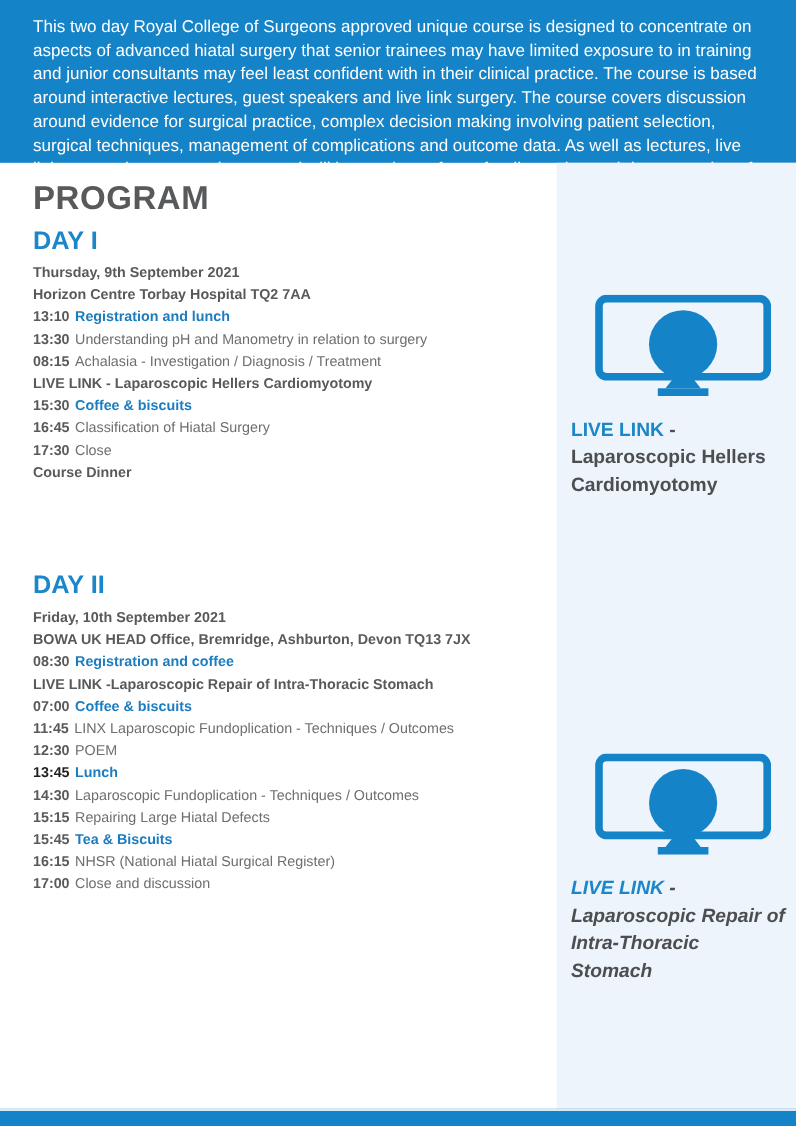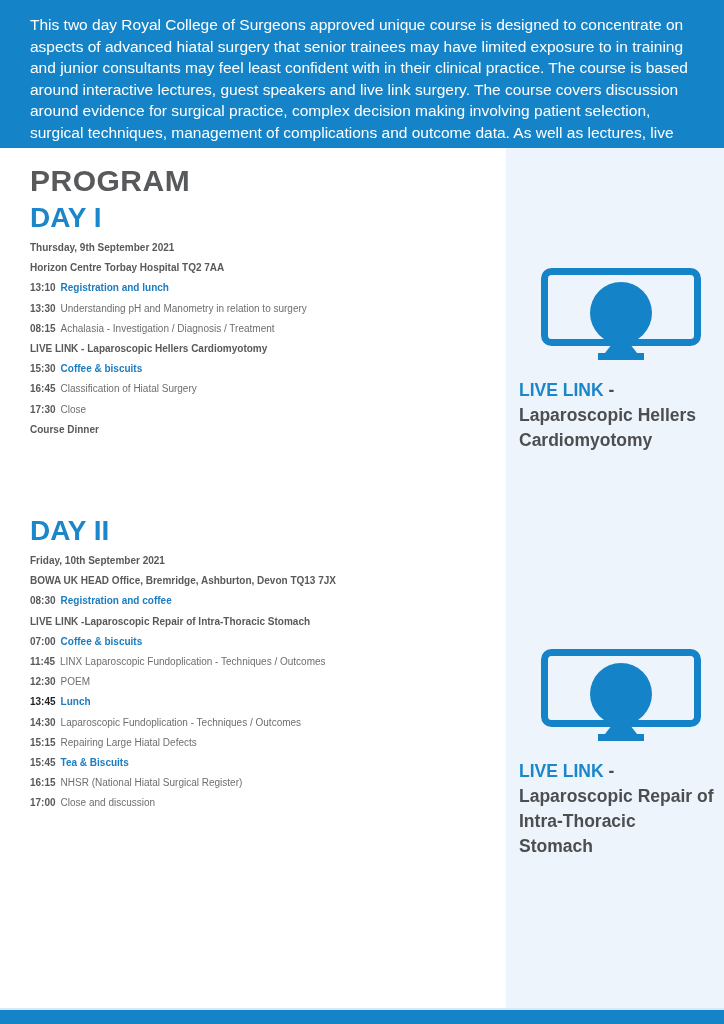--- a/index.html
+++ b/index.html
@@ -15,32 +15,32 @@
   }
   .header p { font-size:15.5px; line-height:21.5px; font-weight:400; }
   .content { position:absolute; top:148px; left:0; right:0; bottom:16px; display:flex; }
   .main { width:506px; padding:17px 30px 0 30px; }
   .page-title {
     font-size:30px; font-weight:bold; color:var(--dark_text);
     letter-spacing:0.5px; line-height:32px; margin-bottom:8px;
   }
   .day + .day { margin-top:78px; }
   .day-heading {
-    font-size:28px; font-weight:bold; color:var(--heading);
+    font-size:23px; font-weight:bold; color:var(--heading);
     line-height:26px; margin-bottom:7px;
   }
-  .sched-line { font-size:10px; line-height:20.2px; color:var(--body_text); }
+  .sched-line { font-size:13px; line-height:20.2px; color:var(--body_text); }
   .sched-line .time { font-weight:bold; color:var(--dark_text); margin-right:5px; }
   .sched-line .time.dark { color:#231f20;margin-top:24px; }
   .sched-line.blue .desc { color:var(--link); font-weight:bold; }
   .sched-line.bold .desc { color:var(--dark_text); font-weight:bold; }
   .sidebar { flex:1; background:var(--sidebar_bg); position:relative; }
   .livelink-block { position:absolute; left:13px; width:195px; }
   .livelink-block.b1 { top:120px; }
-  .livelink-block.b2 { top:501px; }
+  .livelink-block.b2 { top:537px;font-style:italic; }
   .monitor { margin-left:22px; width:160px; height:92px; display:block; }
   .caption {
     margin-top:18px; font-size:17.5px; font-weight:bold;
     line-height:25px; color:var(--caption_text);
   }
   .caption .ll { color:var(--heading); }
   .footer {
     position:absolute; left:0; right:0; bottom:0; height:16px;
     background:var(--accent); border-top:2px solid #d8eaf8;
   }

